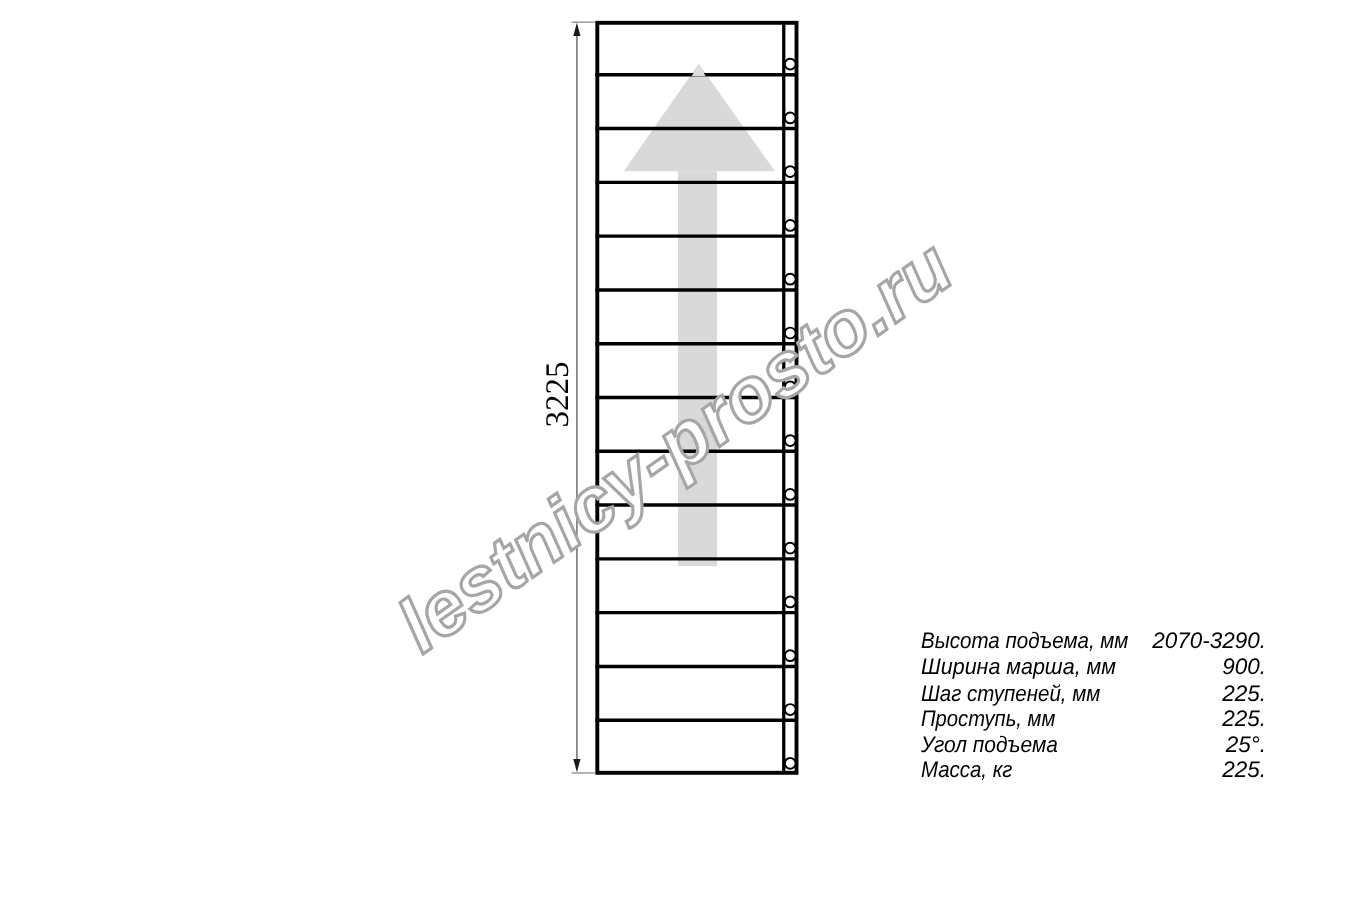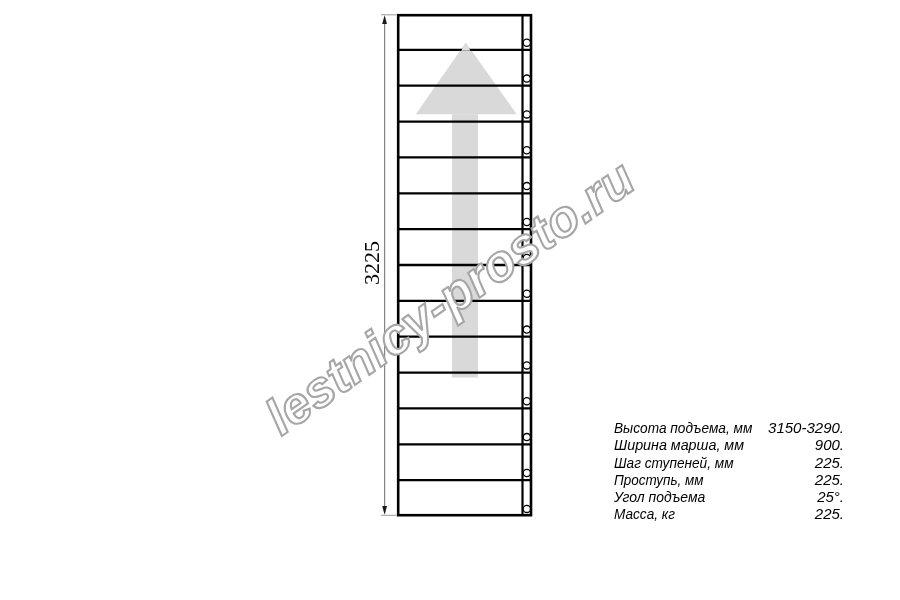--- a/index.html
+++ b/index.html
@@ -67,21 +67,21 @@
     <circle cx="526.8" cy="473.0" r="3.6"></circle>
     <circle cx="526.8" cy="508.9" r="3.6"></circle>
   </g>
   <polygon points="465.8,43.2 470.5,50.8 461.1,50.8" fill="#dedede"></polygon>
 
   <text x="0" y="0" transform="translate(460,311.5) rotate(-35)" text-anchor="middle" font-family="Liberation Sans, sans-serif" font-size="51" font-weight="bold" font-style="italic" fill="#ffffff" stroke="#a6a6a6" stroke-width="2.1" letter-spacing="0.3">lestnicy-prosto.ru</text>
 </svg>
 <div id="specs">
   <div class="row">
         <span class="lb" style="transform:scaleX(0.912)">Высота подъема, мм</span>
-        <span>3150-3290.</span>
+        <span>2070-3290.</span>
       </div>
   <div class="row">
         <span class="lb" style="transform:scaleX(0.954)">Ширина марша, мм</span>
         <span>900.</span>
       </div>
   <div class="row">
         <span class="lb" style="transform:scaleX(0.910)">Шаг ступеней, мм</span>
         <span>225.</span>
       </div>
   <div class="row">

